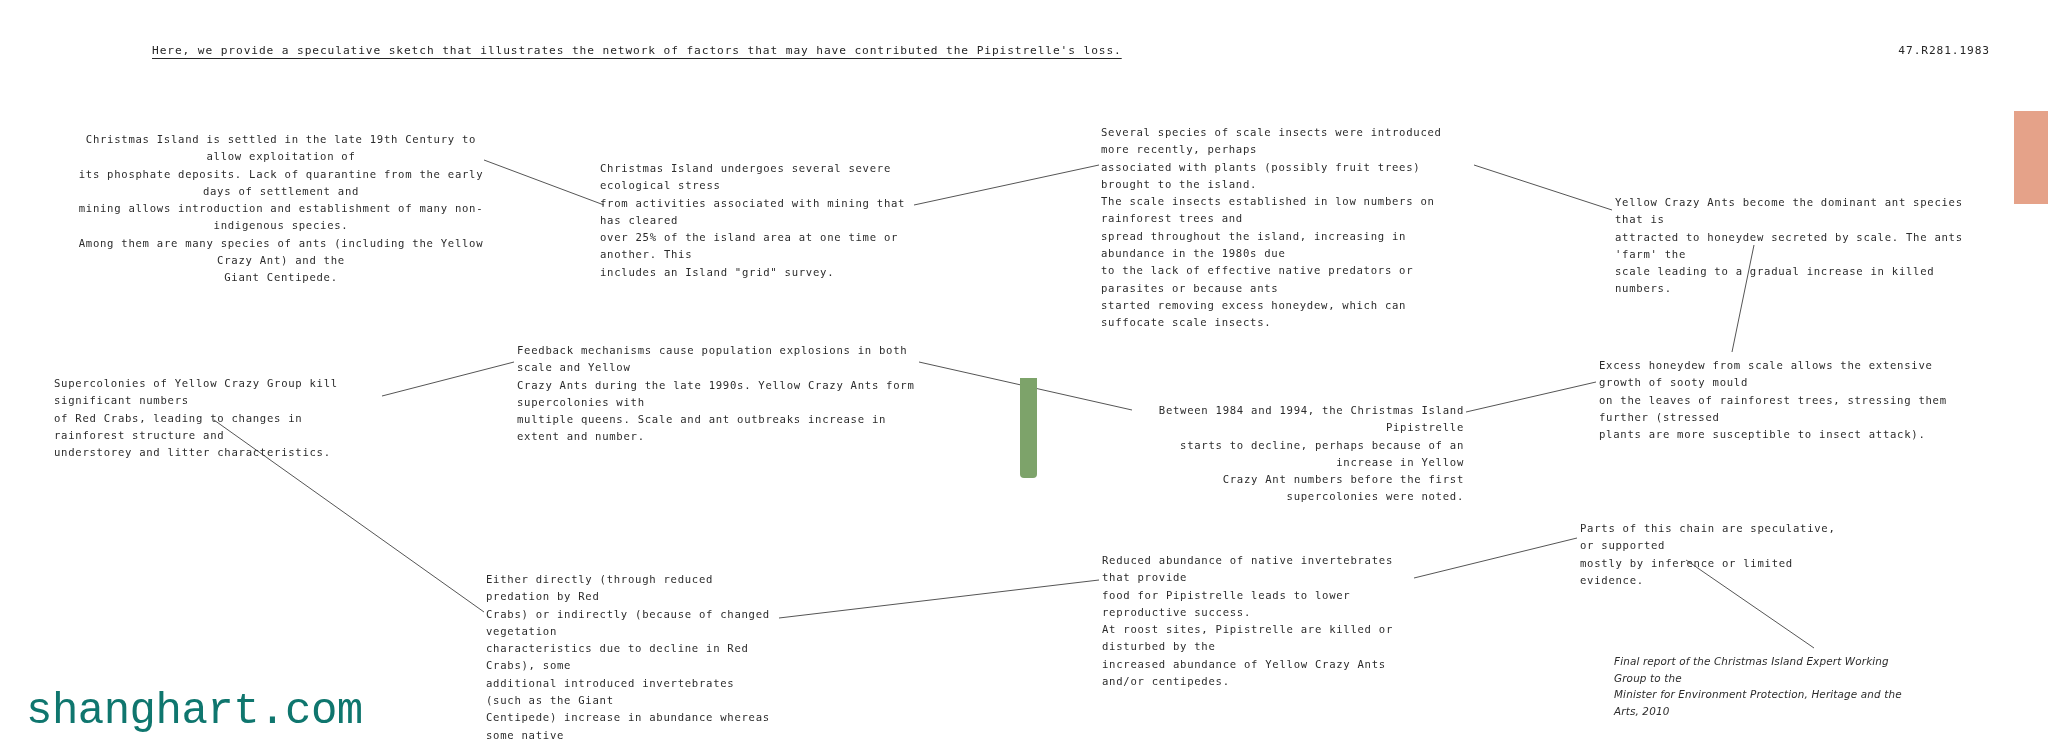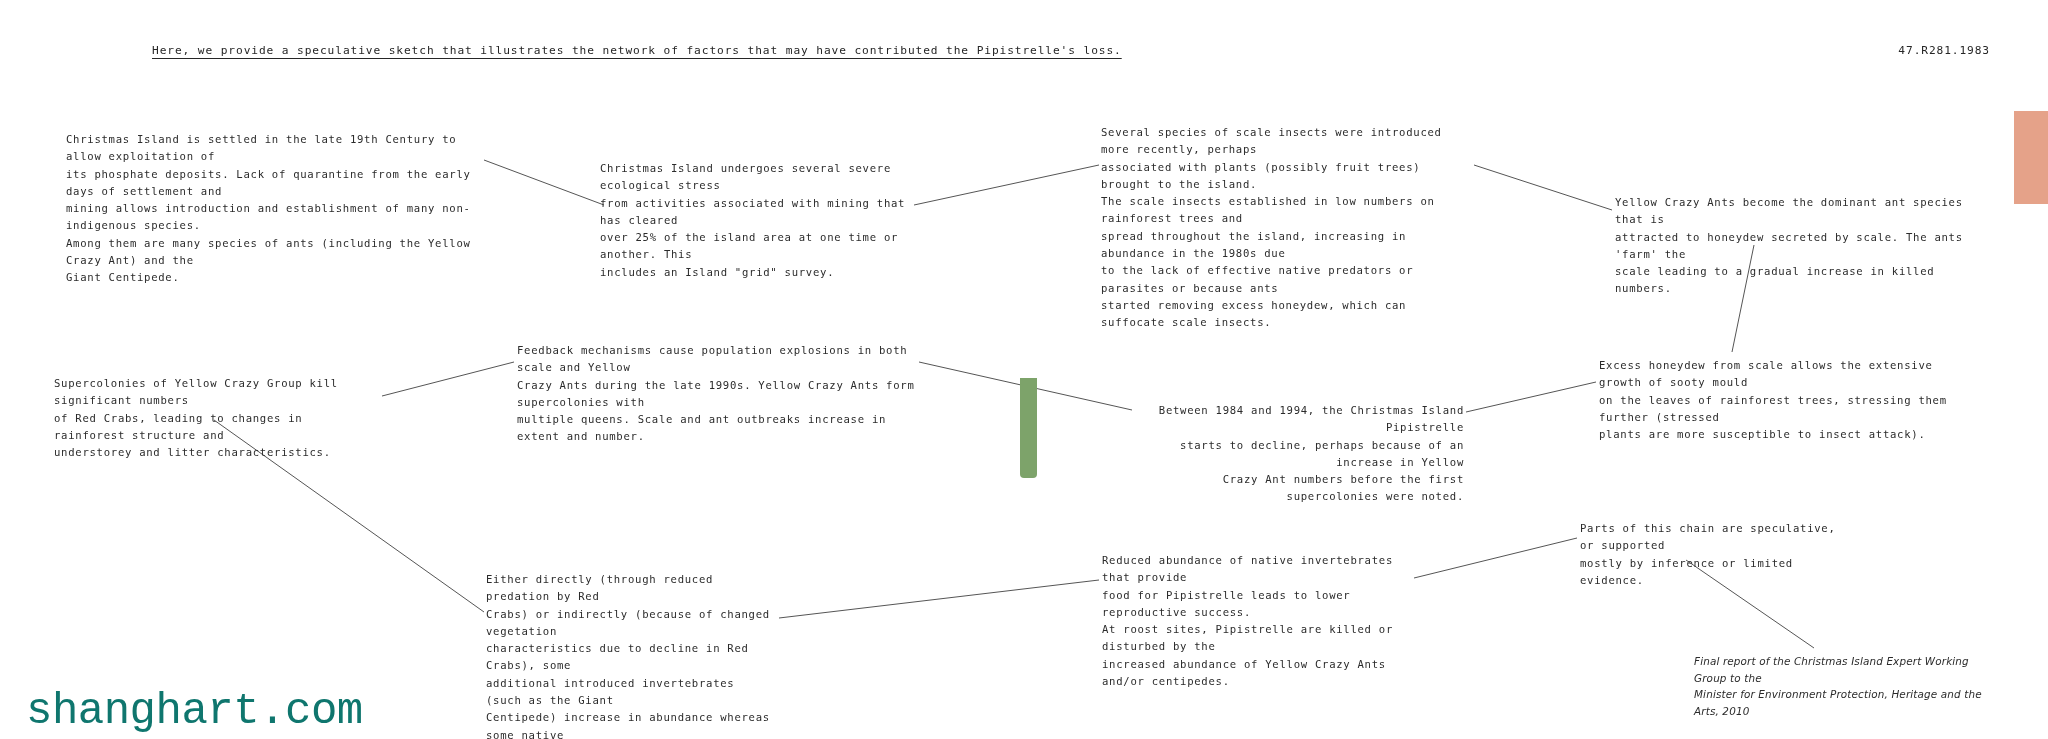--- a/index.html
+++ b/index.html
@@ -43,35 +43,35 @@
   
   .node {
     position: absolute;
     font-size: 10.6px;
     line-height: 17.3px;
     letter-spacing: 0.72px;
     color: #2b2b2b;
     white-space: pre-line;
   }
 
-  .n-settlement   { left: 52px;   top: 131px; width: 430px; }
+  .n-settlement   { left: 52px;   top: 131px; width: 430px; text-align: center; }
   .n-mining       { left: 586px;  top: 160px; width: 310px; }
   .n-scale        { left: 1087px; top: 124px; width: 375px; }
   .n-ants-dom     { left: 1601px; top: 194px; width: 360px; }
   .n-feedback     { left: 503px;  top: 342px; width: 400px; }
   .n-supercol     { left: 40px;   top: 375px; width: 325px; }
   .n-pipdecline   { left: 1120px; top: 402px; width: 330px; text-align: right; }
   .n-sootymould   { left: 1585px; top: 357px; width: 380px; }
   .n-either       { left: 472px;  top: 571px; width: 290px; }
   .n-reduced      { left: 1088px; top: 552px; width: 310px; }
   .n-speculative  { left: 1566px; top: 520px; width: 270px; }
 
   .footnote {
     position: absolute;
-    left: 1680px;
+    left: 1600px;
     top: 653px;
     width: 300px;
     font-family: "DejaVu Sans", "Liberation Sans", sans-serif;
     font-style: italic;
     font-size: 10.4px;
     line-height: 16.5px;
     letter-spacing: 0.15px;
     color: #2b2b2b;
     white-space: pre-line;
   }

